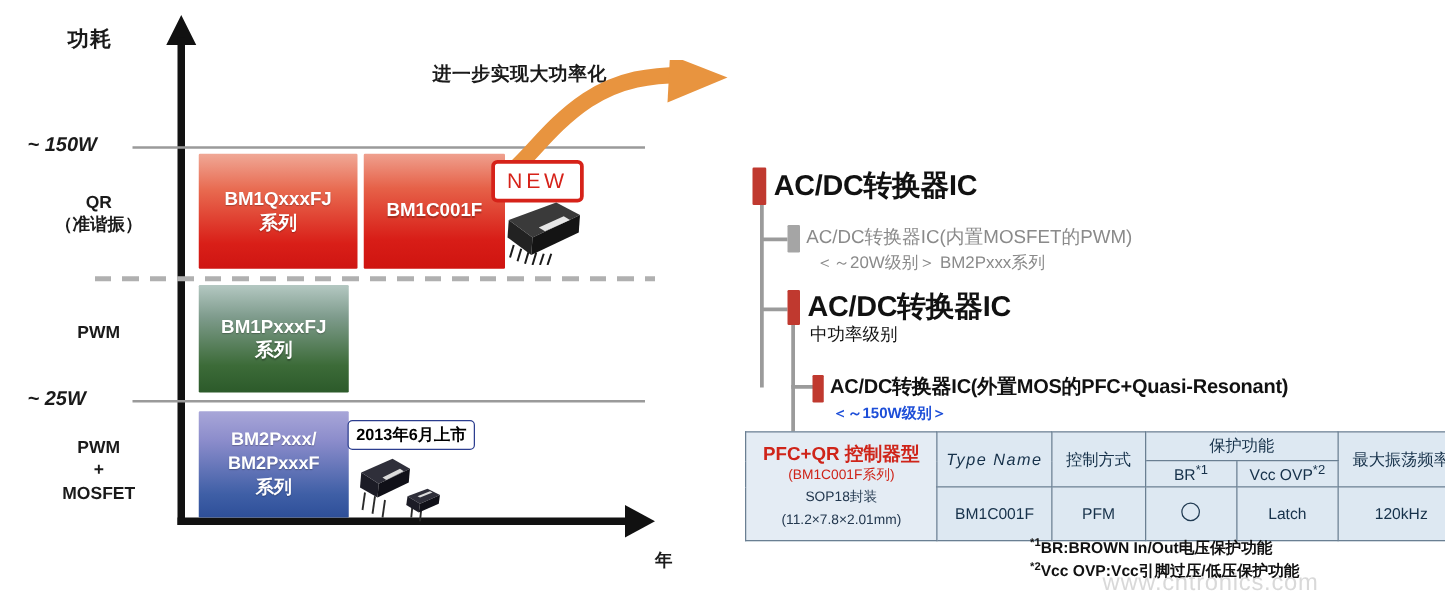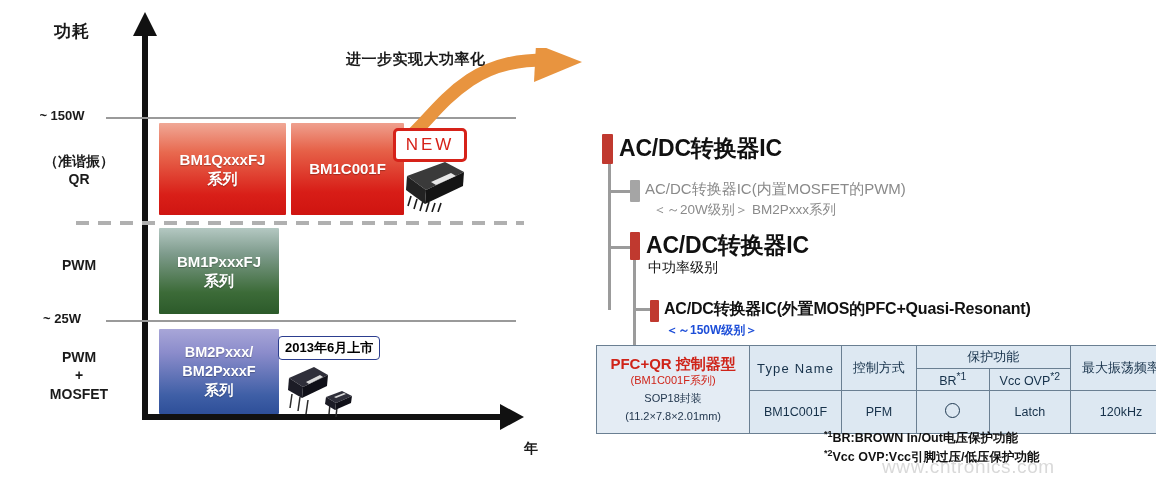--- a/index.html
+++ b/index.html
@@ -46,22 +46,22 @@
   }
   .gridline.g150{top:117px;}
   .gridline.g25{top:320px;}
 
   .dashline{
     position:absolute;left:60px;top:221px;width:448px;height:4px;
     background:repeating-linear-gradient(to right,#b0b0b0 0 13px,transparent 13px 22px);
   }
 
   .tick-label{
-    position:absolute;font-size:13px;font-weight:bold;color:#1a1a1a;text-align:center;
-    width:80px;left:6px;
+    position:absolute;font-size:16px;font-weight:bold;color:#1a1a1a;text-align:left;
+    width:80px;left:6px;font-style:italic;
   }
   .tick-150{top:108px;}
   .tick-25{top:311px;}
 
   .mode-label{
     position:absolute;width:122px;left:2px;text-align:center;
     font-size:14px;font-weight:bold;color:#1a1a1a;line-height:1.32;
   }
   .mode-qr{top:152px;}
   .mode-pwm{top:256px;}
@@ -208,22 +208,22 @@
     <div class="axis-title-x">年</div>
 
     <div class="gridline g150"></div>
     <div class="gridline g25"></div>
     <div class="dashline"></div>
 
     <div class="tick-label tick-150">~ 150W</div>
     <div class="tick-label tick-25">~ 25W</div>
 
     <div class="mode-label mode-qr">
+      <div>QR</div>
       <div>（准谐振）</div>
-      <div>QR</div>
     </div>
     <div class="mode-label mode-pwm">PWM</div>
     <div class="mode-label mode-pwmmos">
       <div>PWM</div>
       <div>+</div>
       <div>MOSFET</div>
     </div>
 
     <div class="pbox red1">
       <div>BM1QxxxFJ</div>
@@ -317,21 +317,21 @@
 
     <table class="spec">
       <thead>
         <tr>
           <td class="firstcol" rowspan="3">
             <div class="fc-title">PFC+QR 控制器型</div>
             <div class="fc-sub">(BM1C001F系列)</div>
             <div class="fc-pkg">SOP18封装</div>
             <div class="fc-pkg">(11.2×7.8×2.01mm)</div>
           </td>
-          <td rowspan="2" class="th-typename" style="width:86px;">Type Name</td>
+          <td rowspan="2" class="th-typename" style="width:86px;font-style:italic;">Type Name</td>
           <td rowspan="2" class="th-wide" style="width:72px;">控制方式</td>
           <td colspan="2" class="th-wide">保护功能</td>
           <td rowspan="2" class="th-wide" style="width:100px;">最大振荡频率</td>
         </tr>
         <tr>
           <td style="width:70px;"><span>BR</span><sup>*1</sup></td>
           <td style="width:78px;"><span>Vcc OVP</span><sup>*2</sup></td>
         </tr>
         <tr>
           <td style="height:38px;">BM1C001F</td>

